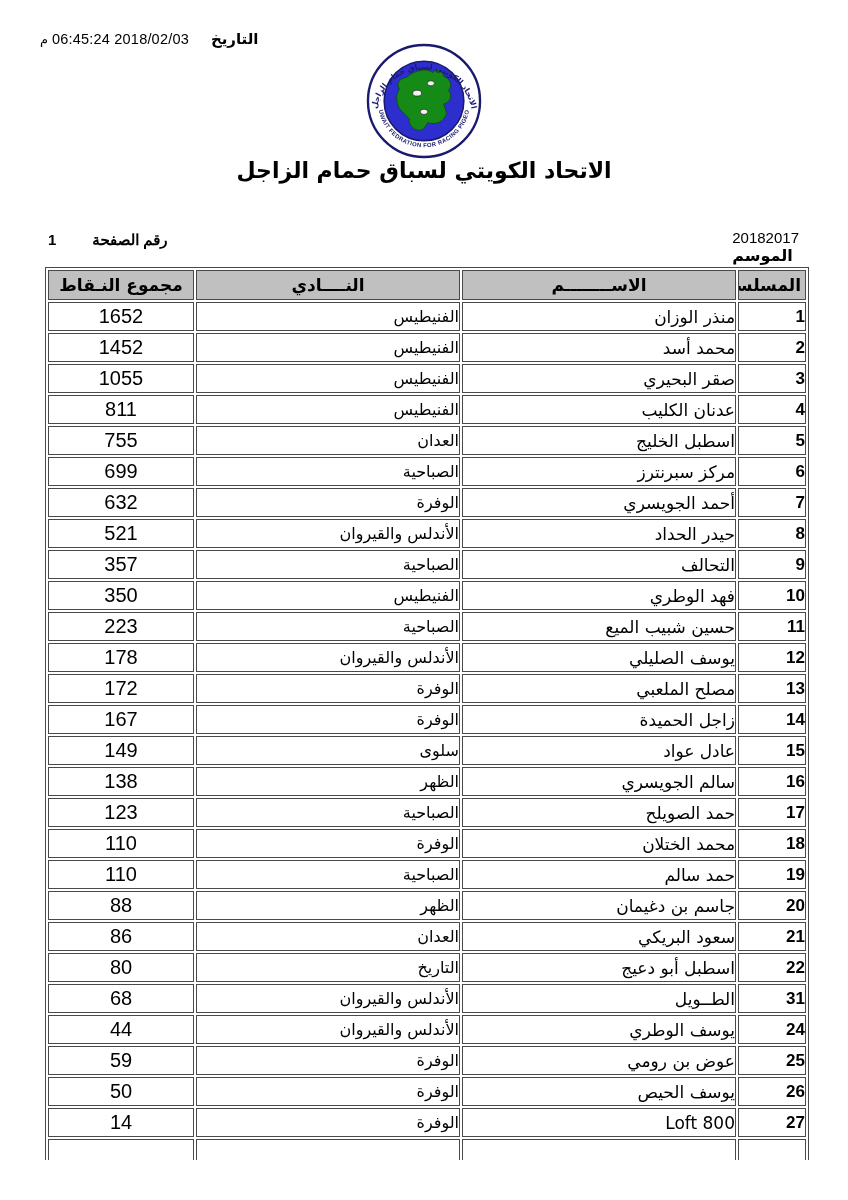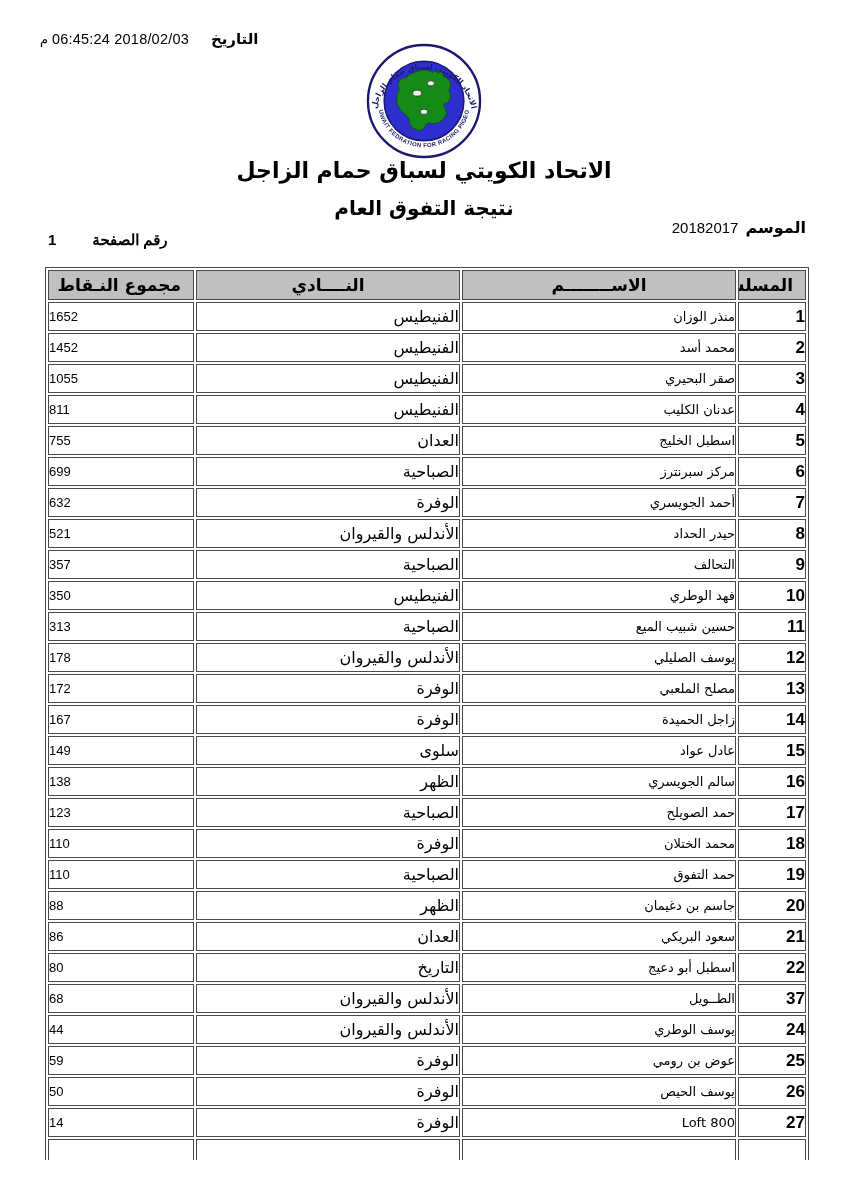--- a/index.html
+++ b/index.html
@@ -66,26 +66,27 @@
     top: 196px;
     left: 0;
     width: 848px;
     text-align: center;
     font-size: 20px;
     font-weight: bold;
   }
   
   .season-line {
     position: absolute;
-    top: 218px;
+    top: 229px;
     right: 42px;
     display: flex;
-    align-items: center;
+    align-items: flex-start;
     direction: ltr;
     white-space: nowrap;
+    flex-direction: column;
   }
   .season-value {
     font-size: 15px;
     font-family: "Liberation Sans", "DejaVu Sans", sans-serif;
     margin-right: 7px;
   }
   .season-label {
     font-size: 16px;
     font-weight: bold;
   }
@@ -127,21 +128,21 @@
     border: 1px solid #4a4a4a;
     background: #ffffff;
   }
   table.results th {
     background: #c0c0c0;
     border: 1px solid #4a4a4a;
     height: 28px;
     font-size: 17px;
     font-weight: bold;
     text-align: center;
-    padding: 0 12px;
+    padding: 0 4px;
     overflow: hidden;
     white-space: nowrap;
   }
   table.results td {
     border: 1px solid #4a4a4a;
     height: 27px;
     padding: 0;
     overflow: hidden;
     white-space: nowrap;
     vertical-align: middle;
@@ -150,30 +151,30 @@
     text-align: left;            
     text-align: right;
     padding-right: 12px;
     font-weight: bold;
     font-size: 17px;
     font-family: "Liberation Sans", "DejaVu Sans", sans-serif;
   }
   td.name-cell {
     text-align: right;
     padding-right: 18px;
-    font-size: 13px;
+    font-size: 17px;
   }
   td.club-cell {
     text-align: right;
     font-size: 16px;
   }
   td.points-cell {
-    text-align: left;
+    text-align: center;
     padding-right: 11px;
-    font-size: 13px;
+    font-size: 20px;
     font-family: "Liberation Sans", "DejaVu Sans", sans-serif;
   }
   td.empty-cell { height: 24px; }
   col.c-serial { width: 68px; }
   col.c-name   { width: 274px; }
   col.c-club   { width: 264px; }
   col.c-points { width: 146px; }
 </style>
 </head>
 <body>
@@ -202,21 +203,20 @@
       <text font-size="8" font-weight="bold" font-family="DejaVu Sans, sans-serif" fill="#1a1a6e">
         <textPath href="#arcTop" startOffset="50%" text-anchor="middle">الاتحاد الكويتي لسباق حمام الزاجل</textPath>
       </text>
       <text font-size="6" letter-spacing="0.4" font-weight="bold" font-family="Liberation Sans, DejaVu Sans, sans-serif" fill="#1a1a6e">
         <textPath href="#arcBottom" startOffset="50%" text-anchor="middle">KUWAIT FEDRATION FOR RACING PIGEON</textPath>
       </text>
     </svg>
   </div>
 
   <div class="doc-title">الاتحاد الكويتي لسباق حمام الزاجل</div>
-  <div class="doc-subtitle">نتيجة التفوق العام</div>
 
   <div class="season-line">
     <span class="season-value">20182017</span>
     <span class="season-label">الموسم</span>
   </div>
 
   <div class="pagenum-line">
     <span class="pagenum-value">1</span>
     <span class="pagenum-label">رقم الصفحة</span>
   </div>
@@ -295,21 +295,21 @@
           <tr>
             <td class="serial-cell">10</td>
             <td class="name-cell">فهد الوطري</td>
             <td class="club-cell">الفنيطيس</td>
             <td class="points-cell">350</td>
           </tr>
           <tr>
             <td class="serial-cell">11</td>
             <td class="name-cell">حسين شبيب الميع</td>
             <td class="club-cell">الصباحية</td>
-            <td class="points-cell">313</td>
+            <td class="points-cell">223</td>
           </tr>
           <tr>
             <td class="serial-cell">12</td>
             <td class="name-cell">يوسف الصليلي</td>
             <td class="club-cell">الأندلس والقيروان</td>
             <td class="points-cell">178</td>
           </tr>
           <tr>
             <td class="serial-cell">13</td>
             <td class="name-cell">مصلح الملعبي</td>
@@ -341,21 +341,21 @@
             <td class="points-cell">123</td>
           </tr>
           <tr>
             <td class="serial-cell">18</td>
             <td class="name-cell">محمد الختلان</td>
             <td class="club-cell">الوفرة</td>
             <td class="points-cell">110</td>
           </tr>
           <tr>
             <td class="serial-cell">19</td>
-            <td class="name-cell">حمد التفوق</td>
+            <td class="name-cell">حمد سالم</td>
             <td class="club-cell">الصباحية</td>
             <td class="points-cell">110</td>
           </tr>
           <tr>
             <td class="serial-cell">20</td>
             <td class="name-cell">جاسم بن دغيمان</td>
             <td class="club-cell">الظهر</td>
             <td class="points-cell">88</td>
           </tr>
           <tr>
@@ -364,21 +364,21 @@
             <td class="club-cell">العدان</td>
             <td class="points-cell">86</td>
           </tr>
           <tr>
             <td class="serial-cell">22</td>
             <td class="name-cell">اسطبل أبو دعيج</td>
             <td class="club-cell">التاريخ</td>
             <td class="points-cell">80</td>
           </tr>
           <tr>
-            <td class="serial-cell">37</td>
+            <td class="serial-cell">31</td>
             <td class="name-cell">الطــويل</td>
             <td class="club-cell">الأندلس والقيروان</td>
             <td class="points-cell">68</td>
           </tr>
           <tr>
             <td class="serial-cell">24</td>
             <td class="name-cell">يوسف الوطري</td>
             <td class="club-cell">الأندلس والقيروان</td>
             <td class="points-cell">44</td>
           </tr>

